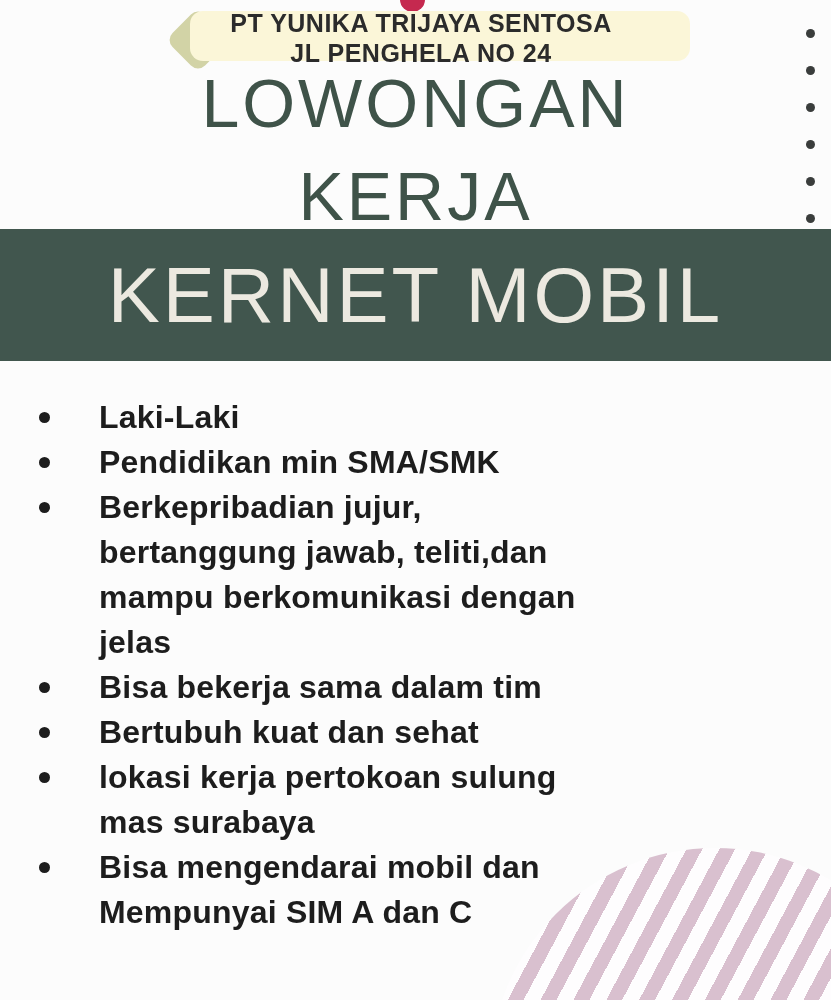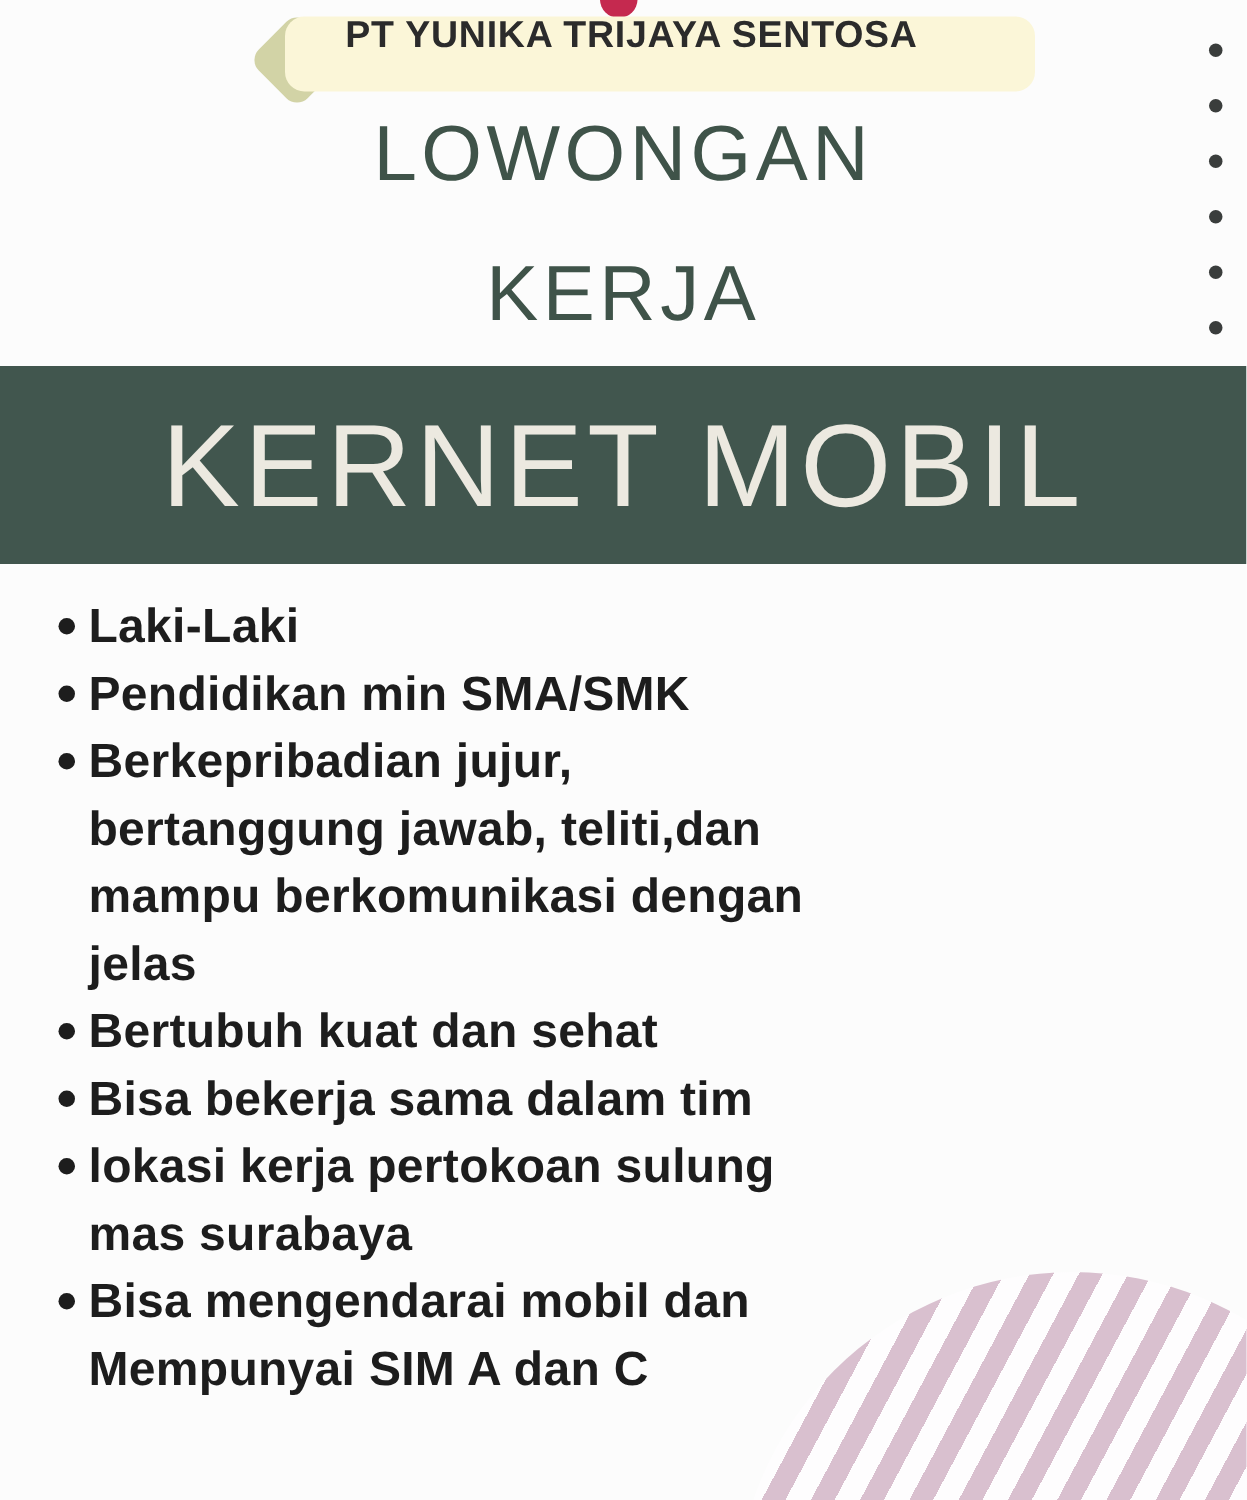--- a/index.html
+++ b/index.html
@@ -63,30 +63,30 @@
     margin-bottom: 28px;
   }
 
   
   .headline {
     position: absolute;
     left: 0; top: 57px;
     width: 831px;
     text-align: center;
     color: #3f5349;
-    font-size: 52px;
+    font-size: 68px;
     font-weight: 400;
     line-height: 93px;
     letter-spacing: 3px;
   }
 
   
   .band {
     position: absolute;
-    left: 0; top: 244px;
+    left: 0; top: 229px;
     width: 831px; height: 132px;
     background: #41564e;
     display: flex;
     align-items: center;
     justify-content: center;
   }
   .band-title {
     color: #ece9e0;
     font-size: 78px;
     font-weight: 400;
@@ -97,21 +97,21 @@
   
   .req-list {
     position: absolute;
     left: 0; top: 395px;
     width: 760px;
     margin: 0; padding: 0;
     list-style: none;
   }
   .req-list li {
     position: relative;
-    padding-left: 59px;
+    padding-left: 99px;
     color: #1d1d1d;
     font-size: 32px;
     font-weight: 700;
     line-height: 45px;
     white-space: pre-line;
     letter-spacing: 0.2px;
   }
   .req-list li::before {
     content: "";
     position: absolute;
@@ -138,20 +138,21 @@
 <body>
 
 <div class="page">
 
   <span class="red-dot"></span>
 
   <div class="diamond"></div>
   <div class="banner"></div>
   <div class="banner-text">
     <div>PT YUNIKA TRIJAYA SENTOSA</div>
+    <div>JL PENGHELA NO 24</div>
   </div>
 
   <div class="dots-col" id="dots-col">
       <div class="dot"></div>
       <div class="dot"></div>
       <div class="dot"></div>
       <div class="dot"></div>
       <div class="dot"></div>
       <div class="dot"></div>
     </div>
@@ -165,22 +166,22 @@
     <span class="band-title">KERNET MOBIL</span>
   </div>
 
   <ul class="req-list" id="req-list">
       <li>Laki-Laki</li>
       <li>Pendidikan min SMA/SMK</li>
       <li>Berkepribadian jujur,
 bertanggung jawab, teliti,dan
 mampu berkomunikasi dengan
 jelas</li>
+      <li>Bisa bekerja sama dalam tim</li>
       <li>Bertubuh kuat dan sehat</li>
-      <li>Bisa bekerja sama dalam tim</li>
       <li>lokasi kerja pertokoan sulung
 mas surabaya</li>
       <li>Bisa mengendarai mobil dan
 Mempunyai SIM A dan C</li>
     </ul>
 
   <div class="striped-circle"></div>
 
 </div>
 

